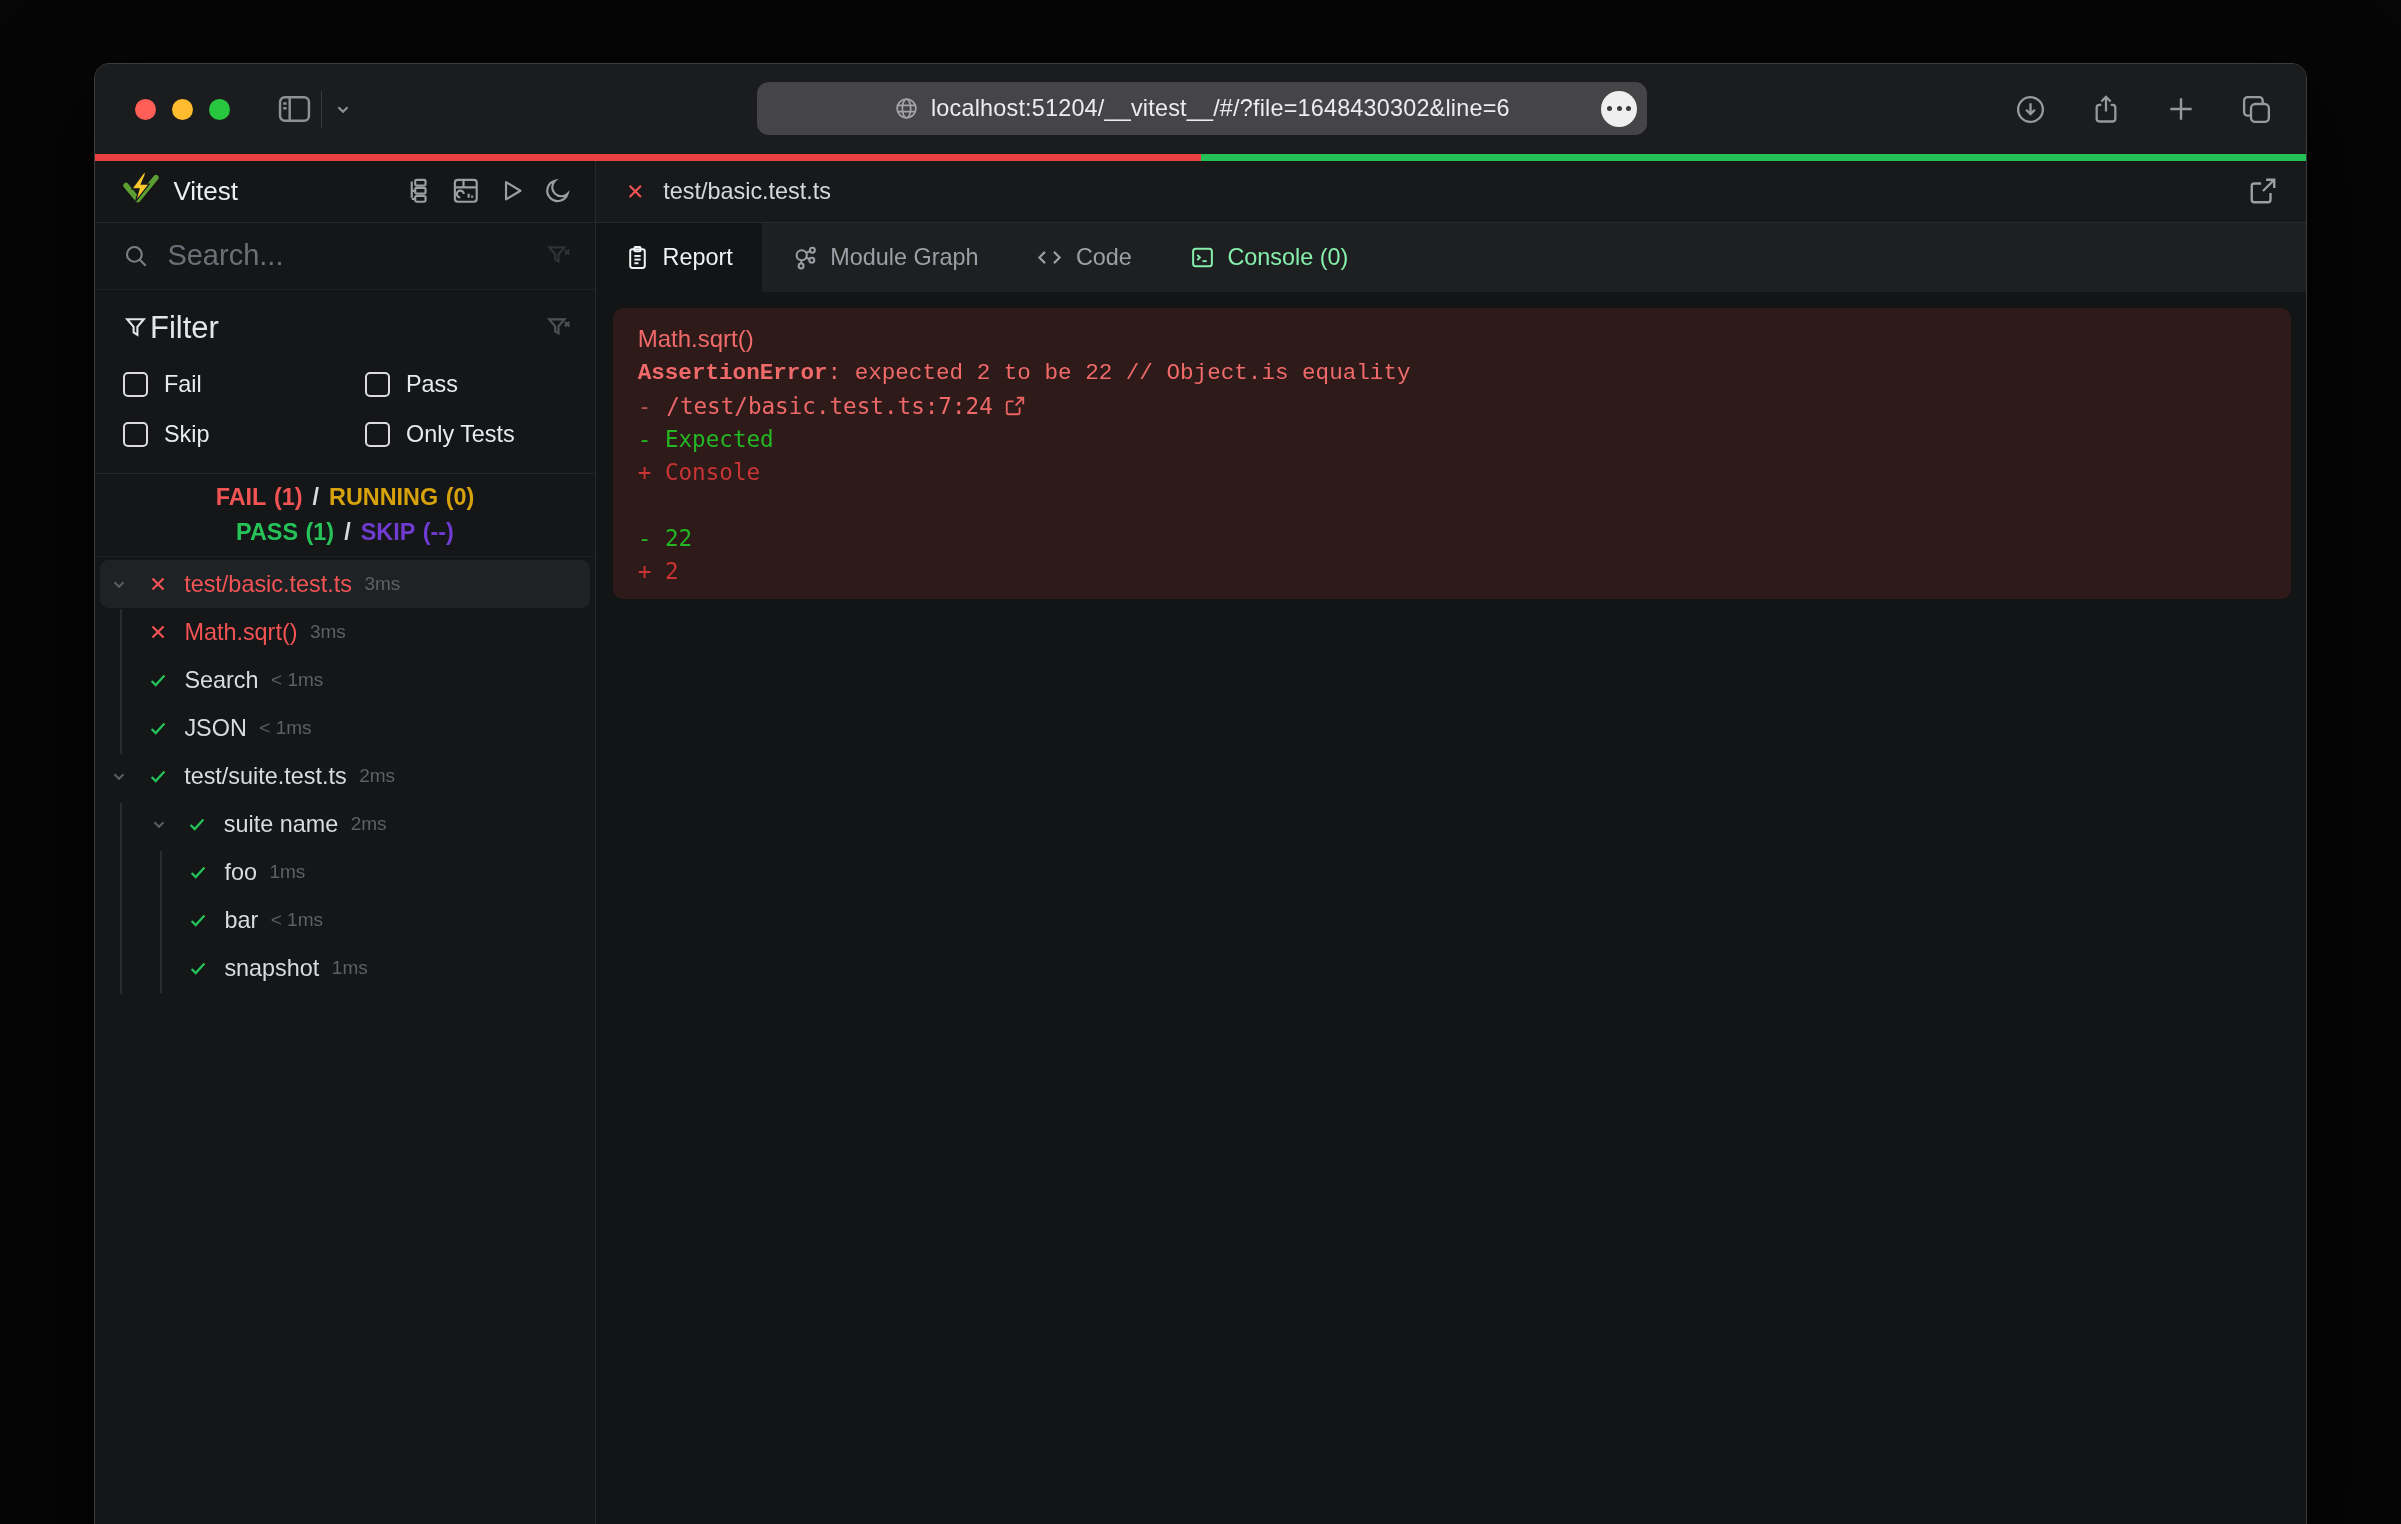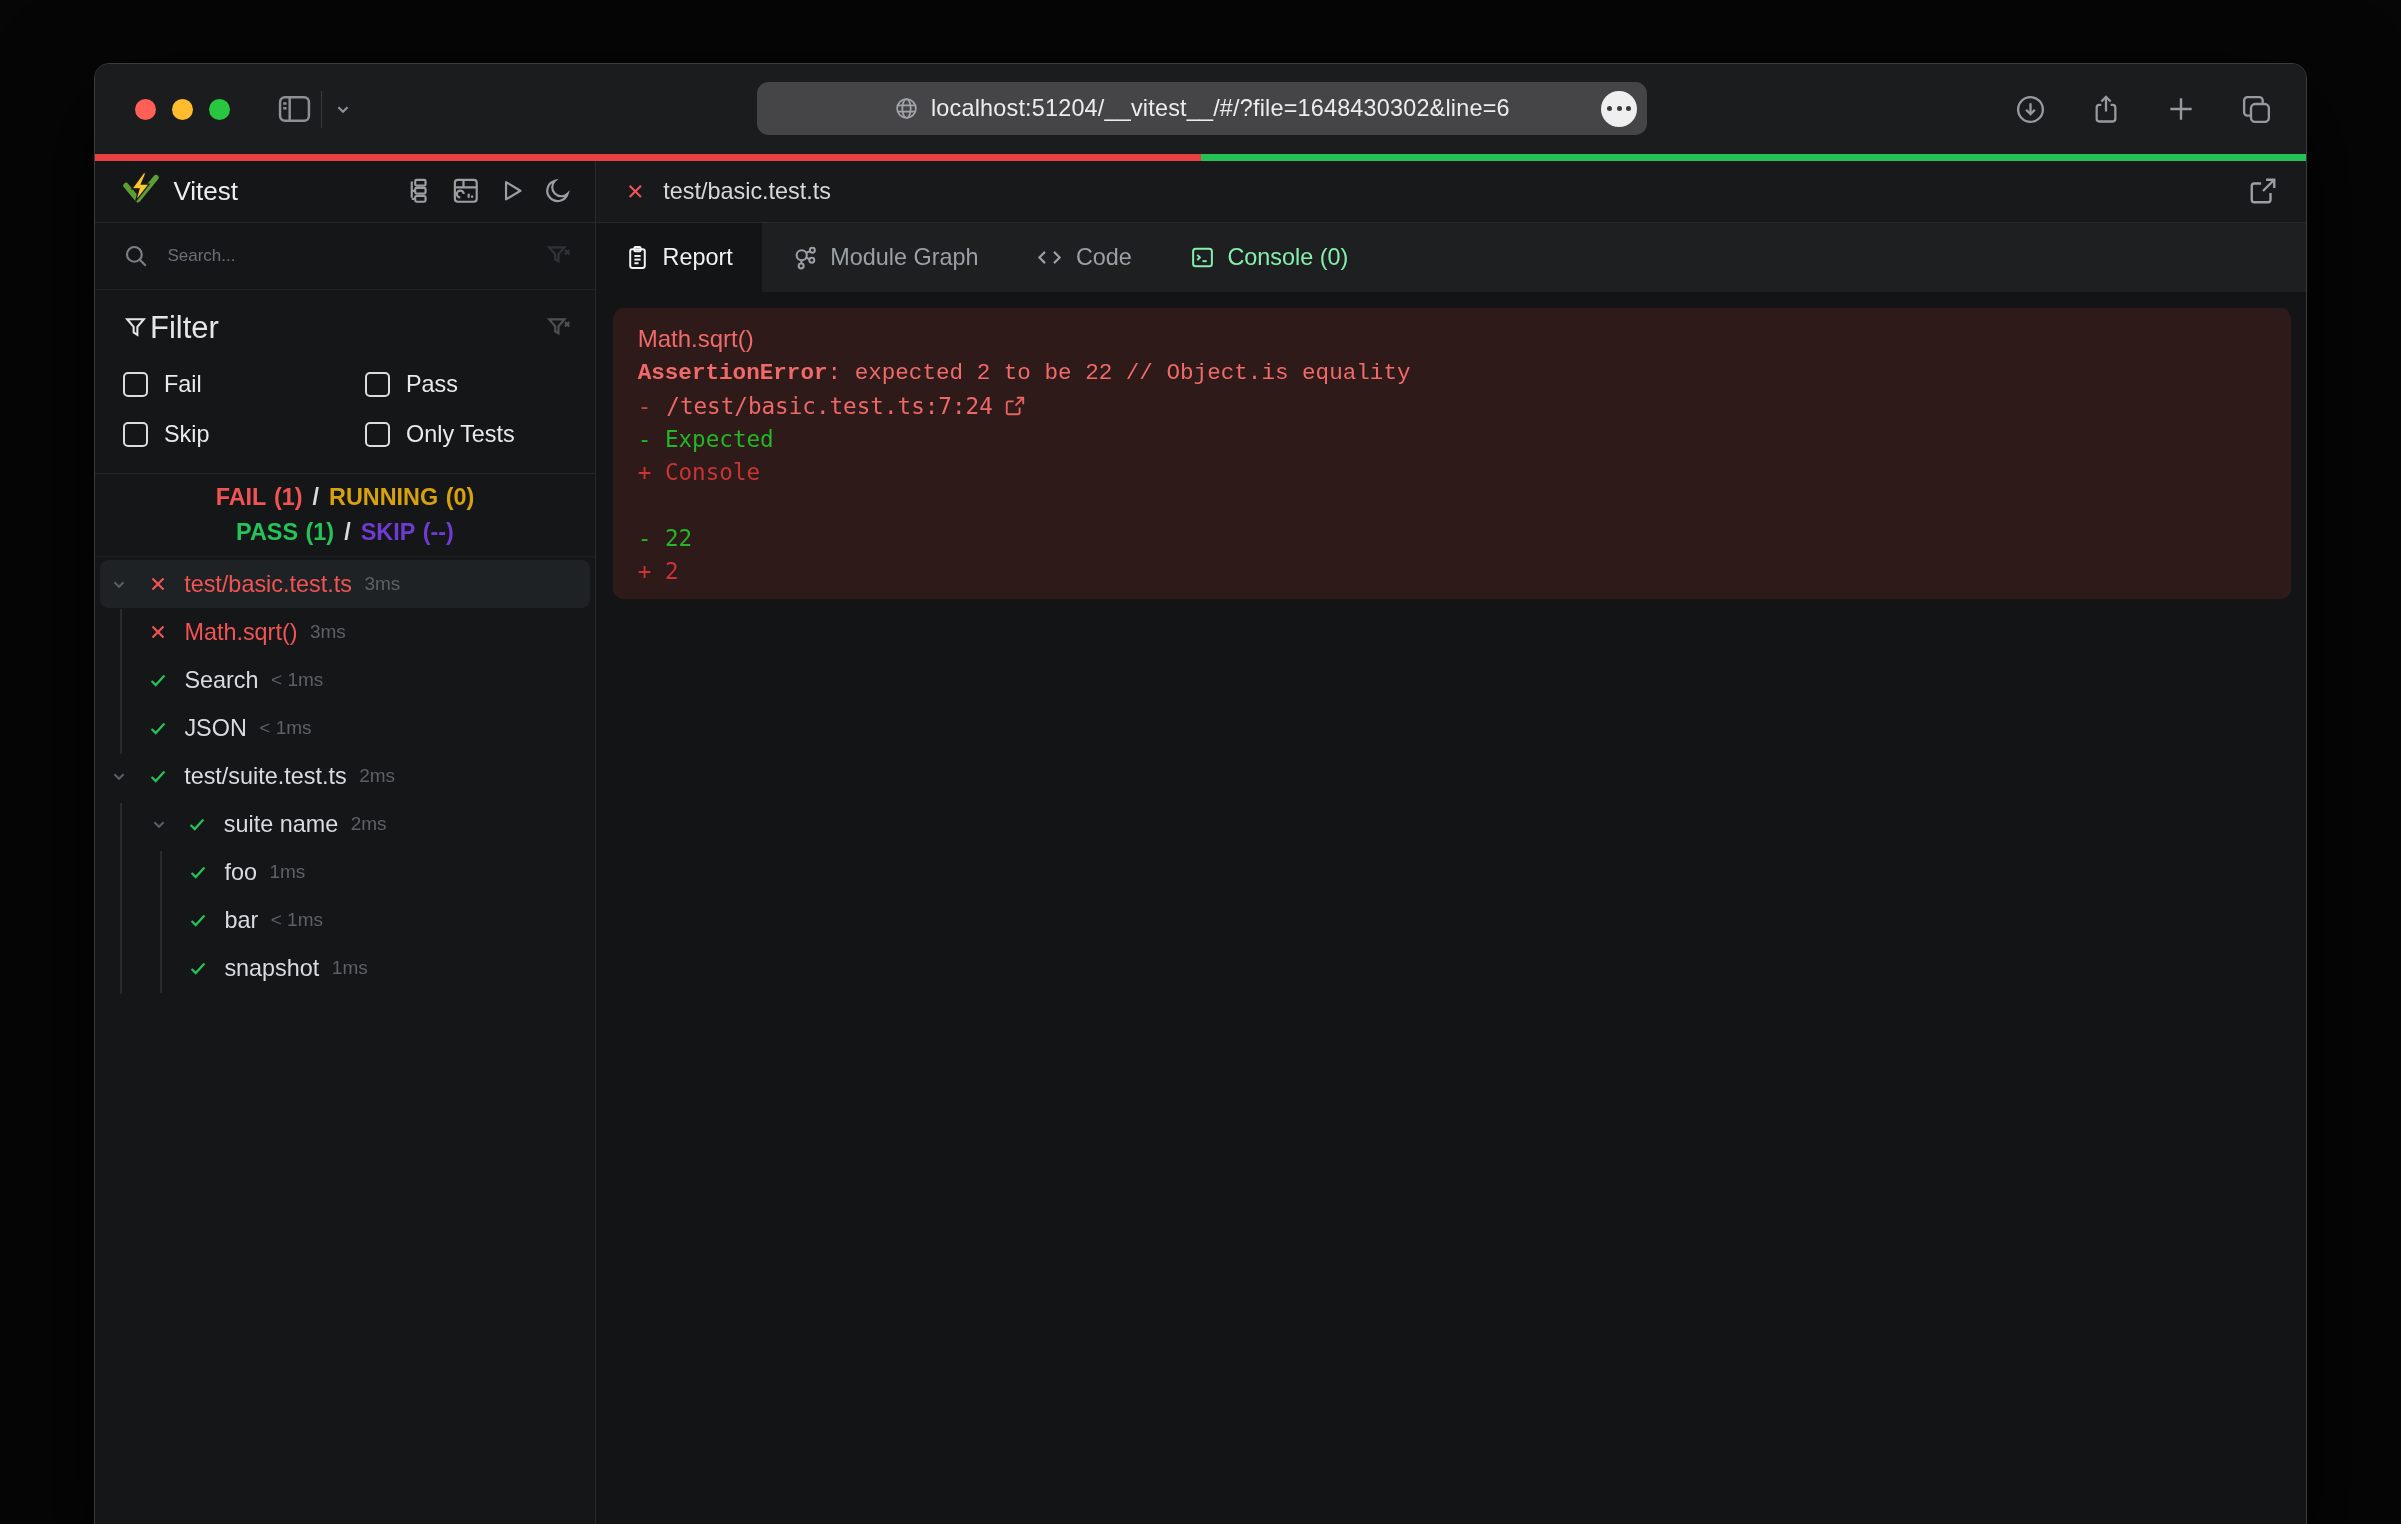--- a/index.html
+++ b/index.html
@@ -39,21 +39,21 @@
   .sidebar { width:501px; flex:none; background:#141618; border-right:0.8px solid rgba(255,255,255,.08);
     display:flex; flex-direction:column; }
   .sb-header { height:62px; flex:none; display:flex; align-items:center; padding:0 23.4px 0 27px;
     border-bottom:0.8px solid rgba(255,255,255,.07); }
   .sb-title { color:#eceeef; font-size:26px; font-weight:500; margin-left:13.4px; }
   .sb-tools { margin-left:auto; display:flex; align-items:center; gap:18.4px; color:#9b9fa3; }
   .sb-tools > span, .iconbtn { display:flex; align-items:center; justify-content:center; cursor:pointer; }
   .sb-search { height:67px; flex:none; display:flex; align-items:center; padding:0 23.4px 0 28px;
     border-bottom:0.8px solid rgba(255,255,255,.05); color:#7b7f84; }
   .sb-search input { flex:1; margin-left:18.4px; background:transparent; border:none; outline:none;
-    color:#737373; font-size:17px; font-family:"Liberation Sans", sans-serif; }
+    color:#737373; font-size:29px; font-family:"Liberation Sans", sans-serif; }
   .sb-search input::placeholder { color:#6c7076; }
   .dim-icon { opacity:.28; }
   .sb-filter { flex:none; padding:20px 23.4px 25px 28px; border-bottom:0.8px solid rgba(255,255,255,.07); }
   .filter-head { display:flex; align-items:center; color:#e4e6e8; }
   .filter-head .ftitle { font-size:31px; font-weight:400; margin-left:2px; }
   .filter-head .clear { margin-left:auto; }
   .filter-grid { display:grid; grid-template-columns:242px auto; row-gap:23.4px; margin-top:25px; }
   .cb-item { display:flex; align-items:center; cursor:pointer; }
   .cb-box { width:25px; height:25px; border:2.5px solid #dcdcdf; border-radius:5px; background:transparent; flex:none; }
   .cb-label { color:#e8eaec; font-size:23.4px; margin-left:16px; }

